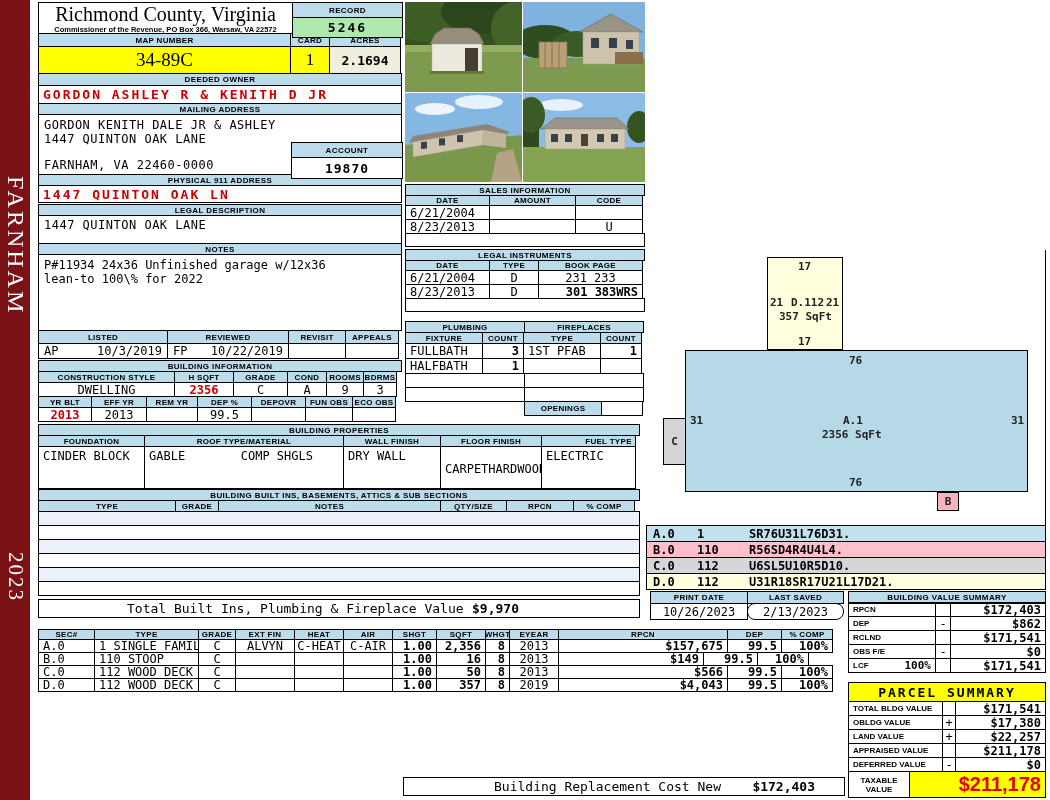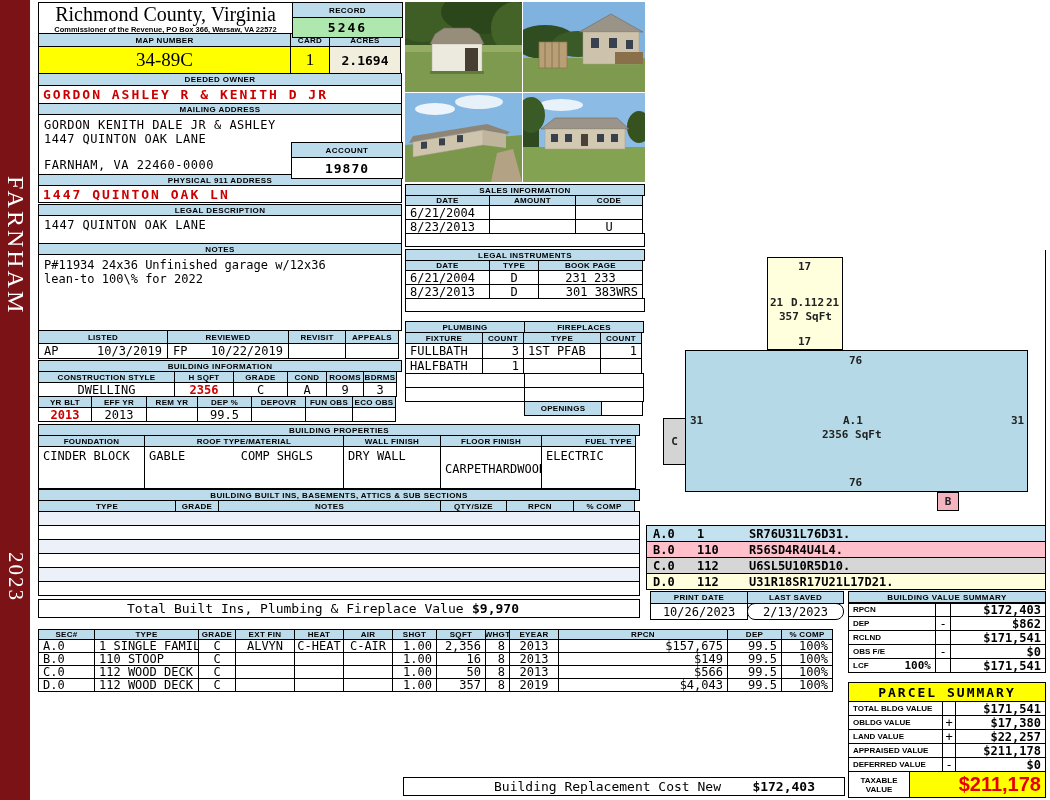--- a/index.html
+++ b/index.html
@@ -7,21 +7,21 @@
         font-family:"Liberation Sans",sans-serif;color:#000;}
   .abs{position:absolute;box-sizing:border-box;}
   .box{border:1px solid #000;background:#fff;}
   .hdr{background:#BCDBEB;border:1px solid #000;display:flex;align-items:center;justify-content:center;
        font:bold 8px "Liberation Sans",sans-serif;letter-spacing:.4px;}
   .tr{display:flex;}
   .tr>*{box-sizing:border-box;border:1px solid #000;display:flex;align-items:center;overflow:hidden;white-space:nowrap;}
   .tr>*+*{margin-left:-1px;}
   .th{background:#BCDBEB;font:bold 8px "Liberation Sans",sans-serif;justify-content:center;letter-spacing:.3px;}
   .c{justify-content:center;}
-  .r{justify-content:flex-end;padding-right:4px;}
+  .r{justify-content:flex-end;padding-right:4px;font-weight:bold;}
   .l{justify-content:flex-start;padding-left:4px;}
   .mono{font-family:"DejaVu Sans Mono",monospace;font-size:12px;}
   .mono13{font-family:"DejaVu Sans Mono",monospace;font-size:13px;}
   .b{font-weight:bold;}
   .red{color:#CC0000;font-weight:bold;}
   .nb{border:none !important;background:transparent;}
   .sidebar{position:absolute;left:0;top:0;width:30px;height:800px;background:#7B1216;}
   .vtext{position:absolute;writing-mode:vertical-rl;color:#fff;font-family:"Liberation Serif",serif;}
   .sketchlbl{position:absolute;font:bold 11px "DejaVu Sans Mono",monospace;color:#222;white-space:nowrap;}
   .coderow{display:flex;align-items:center;border:1px solid #000;box-sizing:border-box;
@@ -225,21 +225,21 @@
     <div class="mono l" style="width:57px;">B.0</div>
     <div class="mono l" style="width:105px;">110 STOOP</div>
     <div class="mono c" style="width:38px;">C</div>
     <div class="mono c" style="width:60px;"></div>
     <div class="mono c" style="width:50px;"></div>
     <div class="mono c" style="width:50px;"></div>
     <div class="mono r" style="width:45px;">1.00</div>
     <div class="mono r" style="width:50px;">16</div>
     <div class="mono r" style="width:25px;">8</div>
     <div class="mono c" style="width:50px;">2013</div>
-    <div class="mono r" style="width:170px;">$149</div>
+    <div class="mono r" style="width:146px;">$149</div>
     <div class="mono r" style="width:55px;">99.5</div>
     <div class="mono r" style="width:52px;">100%</div>
   </div>
   <div class="abs tr" style="left:38px;top:665px;width:807px;height:14px;">
     <div class="mono l" style="width:57px;">C.0</div>
     <div class="mono l" style="width:105px;">112 WOOD DECK</div>
     <div class="mono c" style="width:38px;">C</div>
     <div class="mono c" style="width:60px;"></div>
     <div class="mono c" style="width:50px;"></div>
     <div class="mono c" style="width:50px;"></div>

